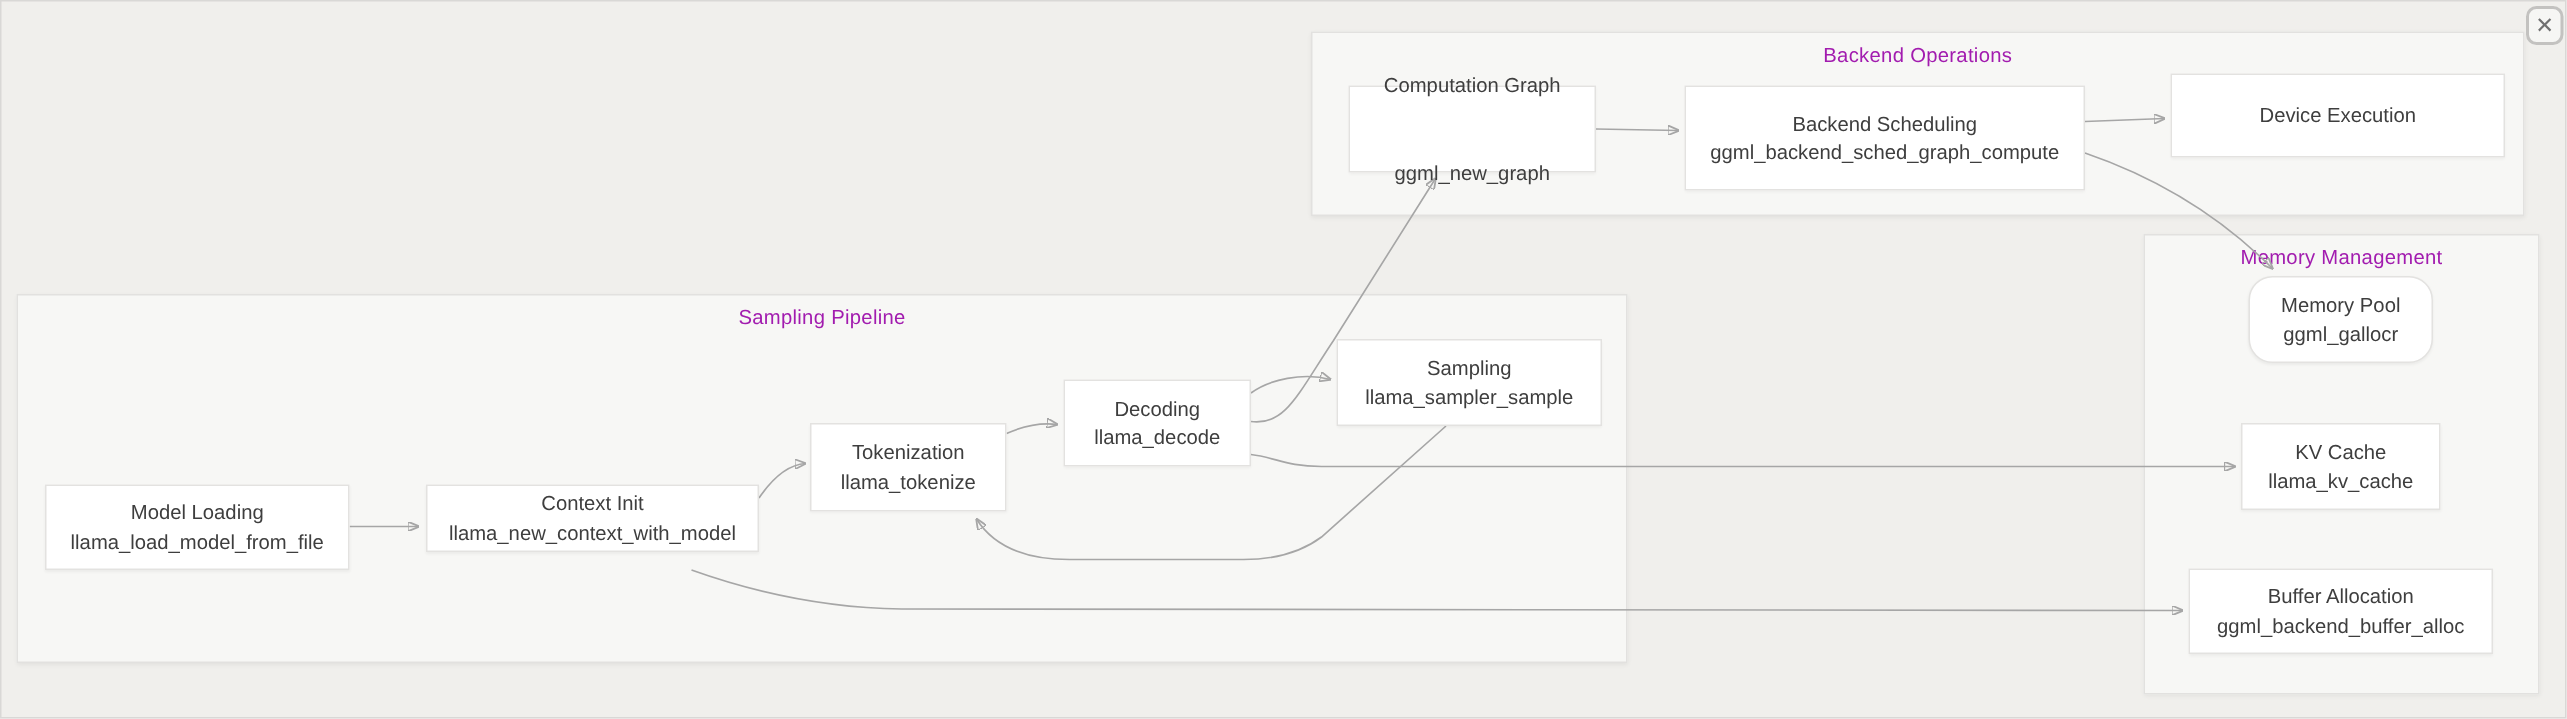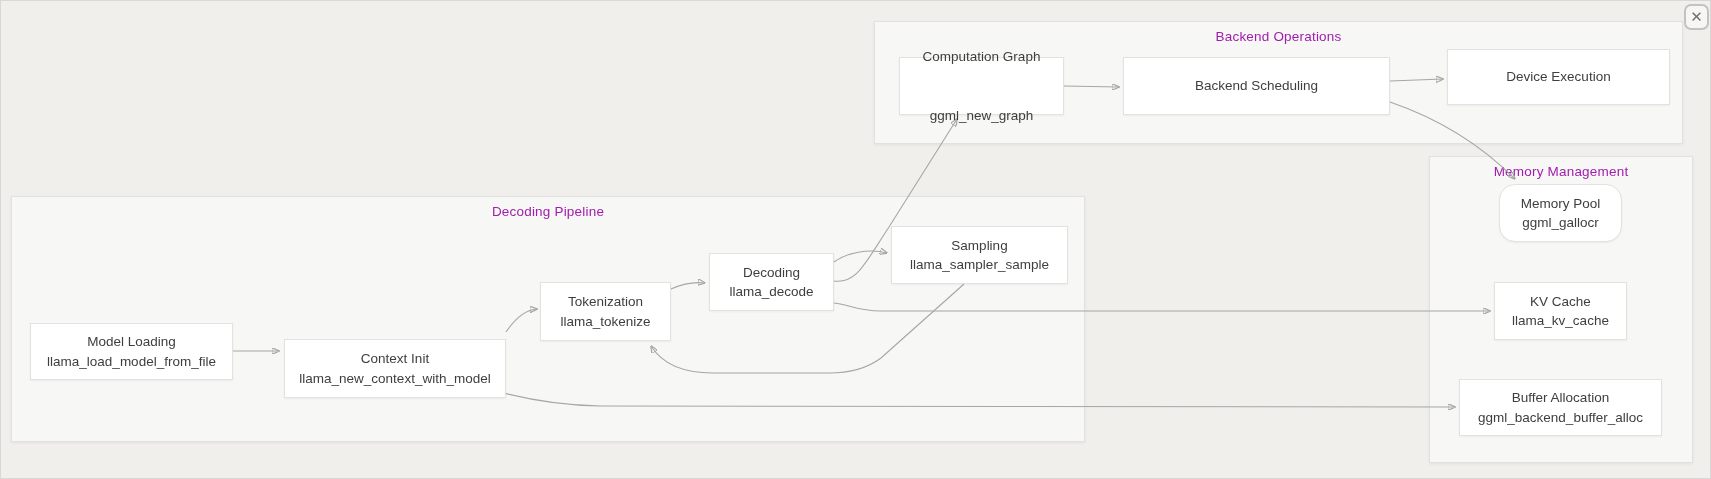--- a/index.html
+++ b/index.html
@@ -70,21 +70,21 @@
     line-height:1;
     font-family:"DejaVu Sans","Liberation Sans",sans-serif;
   }
 </style>
 </head>
 <body>
 
 <div id="panel">
   <div id="groups-layer">
       <div class="group" style="left: 10px; top: 195px; width: 1074px; height: 246px;">
-        <span class="group-title">Decoding Pipeline</span>
+        <span class="group-title">Sampling Pipeline</span>
       </div>
       <div class="group" style="left: 873px; top: 20px; width: 809px; height: 123px;">
         <span class="group-title">Backend Operations</span>
       </div>
       <div class="group" style="left: 1428px; top: 155px; width: 264px; height: 307px;">
         <span class="group-title">Memory Management</span>
       </div>
     </div>
   <svg id="edges" xmlns="http://www.w3.org/2000/svg">
     <defs>
@@ -102,42 +102,43 @@
       <path d="M460,379 Q530,404 600,405 L1454,406" marker-end="url(#arrowhead)"></path>
       <path d="M1063,85 L1118,86" marker-end="url(#arrowhead)"></path>
       <path d="M1389,80 L1442,78" marker-end="url(#arrowhead)"></path>
       <path d="M1389,101 Q1462,126 1514,178" marker-end="url(#arrowhead)"></path>
     </svg>
   <div id="nodes-layer">
       <div class="node" style="left: 29px; top: 322px; width: 203px; height: 57px;">
         <span class="t1">Model Loading</span>
         <span class="t2">llama_load_model_from_file</span>
       </div>
-      <div class="node" style="left: 283px; top: 338px; width: 222px; height: 59px; justify-content: center;">
+      <div class="node" style="left: 283px; top: 322px; width: 222px; height: 45px; justify-content: center;">
         <span class="t1">Context Init</span>
         <span class="t2">llama_new_context_with_model</span>
       </div>
       <div class="node" style="left: 539px; top: 281px; width: 131px; height: 59px;">
         <span class="t1">Tokenization</span>
         <span class="t2">llama_tokenize</span>
       </div>
       <div class="node" style="left: 708px; top: 252px; width: 125px; height: 58px;">
         <span class="t1">Decoding</span>
         <span class="t2">llama_decode</span>
       </div>
       <div class="node" style="left: 890px; top: 225px; width: 177px; height: 58px;">
         <span class="t1">Sampling</span>
         <span class="t2">llama_sampler_sample</span>
       </div>
       <div class="node" style="left: 898px; top: 56px; width: 165px; height: 58px; gap: 39px;">
         <span class="t1">Computation Graph</span>
         <span class="t2">ggml_new_graph</span>
       </div>
-      <div class="node" style="left: 1122px; top: 56px; width: 267px; height: 58px;">
+      <div class="node" style="left: 1122px; top: 56px; width: 267px; height: 70px;">
         <span class="t1">Backend Scheduling</span>
+        <span class="t2">ggml_backend_sched_graph_compute</span>
       </div>
       <div class="node" style="left: 1446px; top: 48px; width: 223px; height: 56px;">
         <span class="t1">Device Execution</span>
       </div>
       <div class="node" style="left: 1498px; top: 183px; width: 123px; height: 58px; border-radius: 16px;">
         <span class="t1">Memory Pool</span>
         <span class="t2">ggml_gallocr</span>
       </div>
       <div class="node" style="left: 1493px; top: 281px; width: 133px; height: 58px;">
         <span class="t1">KV Cache</span>

